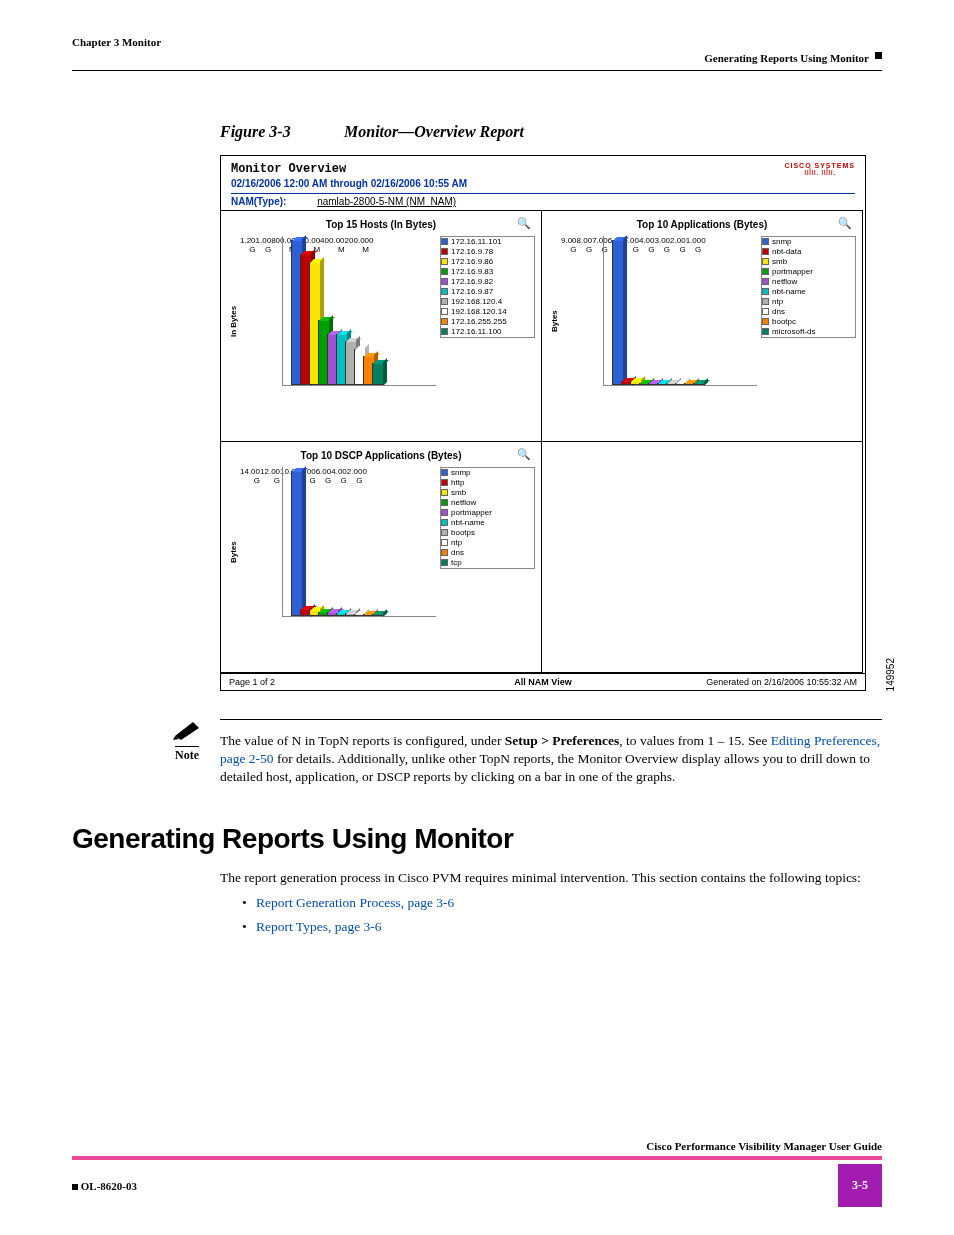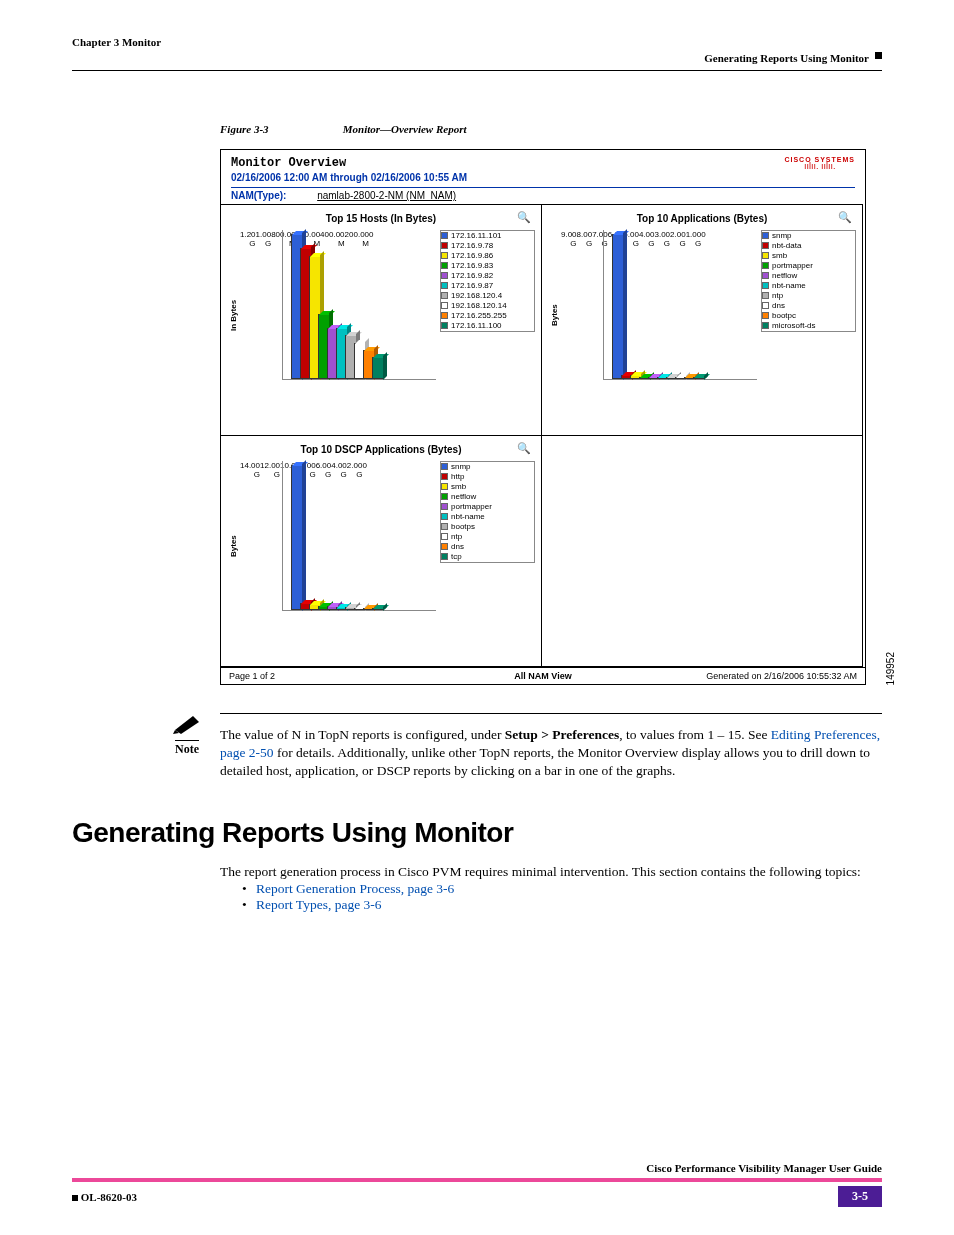--- a/index.html
+++ b/index.html
@@ -10,21 +10,21 @@
     background: #fff;
     position: relative;
     font-size: 13px;
     color: #000;
   }
   .page { padding: 36px 72px 0 72px; }
   .hdr-line-top { display: flex; justify-content: space-between; font-size: 11px; font-weight: bold; }
   .hdr-line-bottom { display: flex; justify-content: flex-end; font-size: 11px; font-weight: bold; margin-top: 4px; }
   .hdr-sq { display: inline-block; width: 7px; height: 7px; background: #000; margin-left: 6px; vertical-align: middle; }
   .hdr-rule { border-top: 1px solid #000; margin-top: 6px; }
-  .caption-row { margin-top: 52px; margin-left: 148px; font-style: italic; font-weight: bold; font-size: 11px; }
+  .caption-row { margin-top: 52px; margin-left: 148px; font-style: italic; font-weight: bold; font-size: 16px; }
   .caption-row span:first-child { display:inline-block; width:120px; }
   .figure-wrap { margin-left: 148px; margin-top: 14px; position: relative; }
   .fig-frame {
     width: 646px; border: 1px solid #000; background: #fff; position: relative;
   }
   .fig-header { padding: 6px 10px 4px 10px; position: relative; }
   .fig-title { color: #000000; font-weight: bold; font-family: Liberation Mono, monospace; font-size: 12px; }
   .fig-sub  { color: #0033aa; font-weight: bold; font-family: Arial, sans-serif; font-size: 10px; margin-top: 2px; }
   .fig-dsg { font-family: Arial, sans-serif; font-size: 10px; margin-top: 3px; }
   .fig-dsg .lbl { color: #0033aa; font-weight: bold; }
@@ -59,27 +59,27 @@
   .fig-footer-row .r { width:33%; text-align:right; }
   .fig-sidenum { writing-mode: vertical-rl; transform: rotate(180deg); font-size:10px; position:absolute; right:-14px; bottom:0; font-family:Arial,sans-serif;}
   .note-block { margin: 28px 0 0 148px; position: relative; min-height: 58px; border-top:1px solid #000; padding-top:12px; }
   .note-icon { position:absolute; left:-56px; top:0; width:46px; text-align:center; }
   .note-icon svg { display:block; margin:0 auto; }
   .note-icon .nt { font-weight:bold; font-size:12px; border-top:1px solid #000; margin-top:6px; display:inline-block; padding-top:1px;}
   .note-text { font-size:13.5px; line-height:1.35; }
   .note-text a { color:#004fb0; text-decoration:none; }
   .h1 { font-family: Arial, Helvetica, sans-serif; font-weight:bold; font-size:28px; margin-top:36px; letter-spacing:-0.5px;}
   .body-p { margin-left:148px; margin-top:14px; font-size:13.5px; line-height:1.35; }
-  .bul { margin-left:170px; font-size:13.5px; }
+  .bul { margin-left:170px; margin-top:8px; font-size:13.5px; }
   .bul .dot { display:inline-block; width:14px; }
   .bul a { color:#004fb0; text-decoration:none; }
   .ftr { position:absolute; bottom:28px; left:72px; right:72px; }
   .ftr-top { text-align:right; font-weight:bold; font-size:11px; border-bottom:4px solid #ec4899; padding-bottom:4px;}
   .ftr-row { display:flex; justify-content:space-between; align-items:center; margin-top:4px; font-size:11px;}
-  .ftr-pagebox { background:#4c1d95; color:#fff; padding:3px 14px; font-weight:bold; font-size:12px;}
+  .ftr-pagebox { background:#a21caf; color:#fff; padding:14px 14px; font-weight:bold; font-size:12px;}
   .mini-sq { display:inline-block; width:6px; height:6px; background:#000; vertical-align:middle; }
 </style>
 </head>
 <body>
 
 <div class="page">
   <div class="hdr-line-top">
     <span>Chapter 3      Monitor</span>
     <span></span>
   </div>
@@ -99,21 +99,21 @@
       <div class="fig-header">
         <div class="cisco-logo">
           <div class="txt">CISCO SYSTEMS</div>
           <div class="bars">ıılıı.  ıılıı.</div>
         </div>
         <div class="fig-title">Monitor Overview</div>
         <div class="fig-sub">02/16/2006 12:00 AM through 02/16/2006 10:55 AM</div>
         <div class="fig-dsg-rule"></div>
         <div class="fig-nam">
           <span class="lbl">NAM(Type):</span>
-          <a class="val">namlab-2800-2-NM (NM_NAM)</a>
+          <a class="val">namlab-2800-5-NM (NM_NAM)</a>
         </div>
       </div>
 
       <div class="charts-row" id="row1">
           <div class="chart-cell">
             <div class="chart-title">Top 15 Hosts (In Bytes)</div>
             <span class="mag">🔍</span>
             <div class="chart-body">
               <div class="ylab">In Bytes</div>
               <div class="yaxis">

